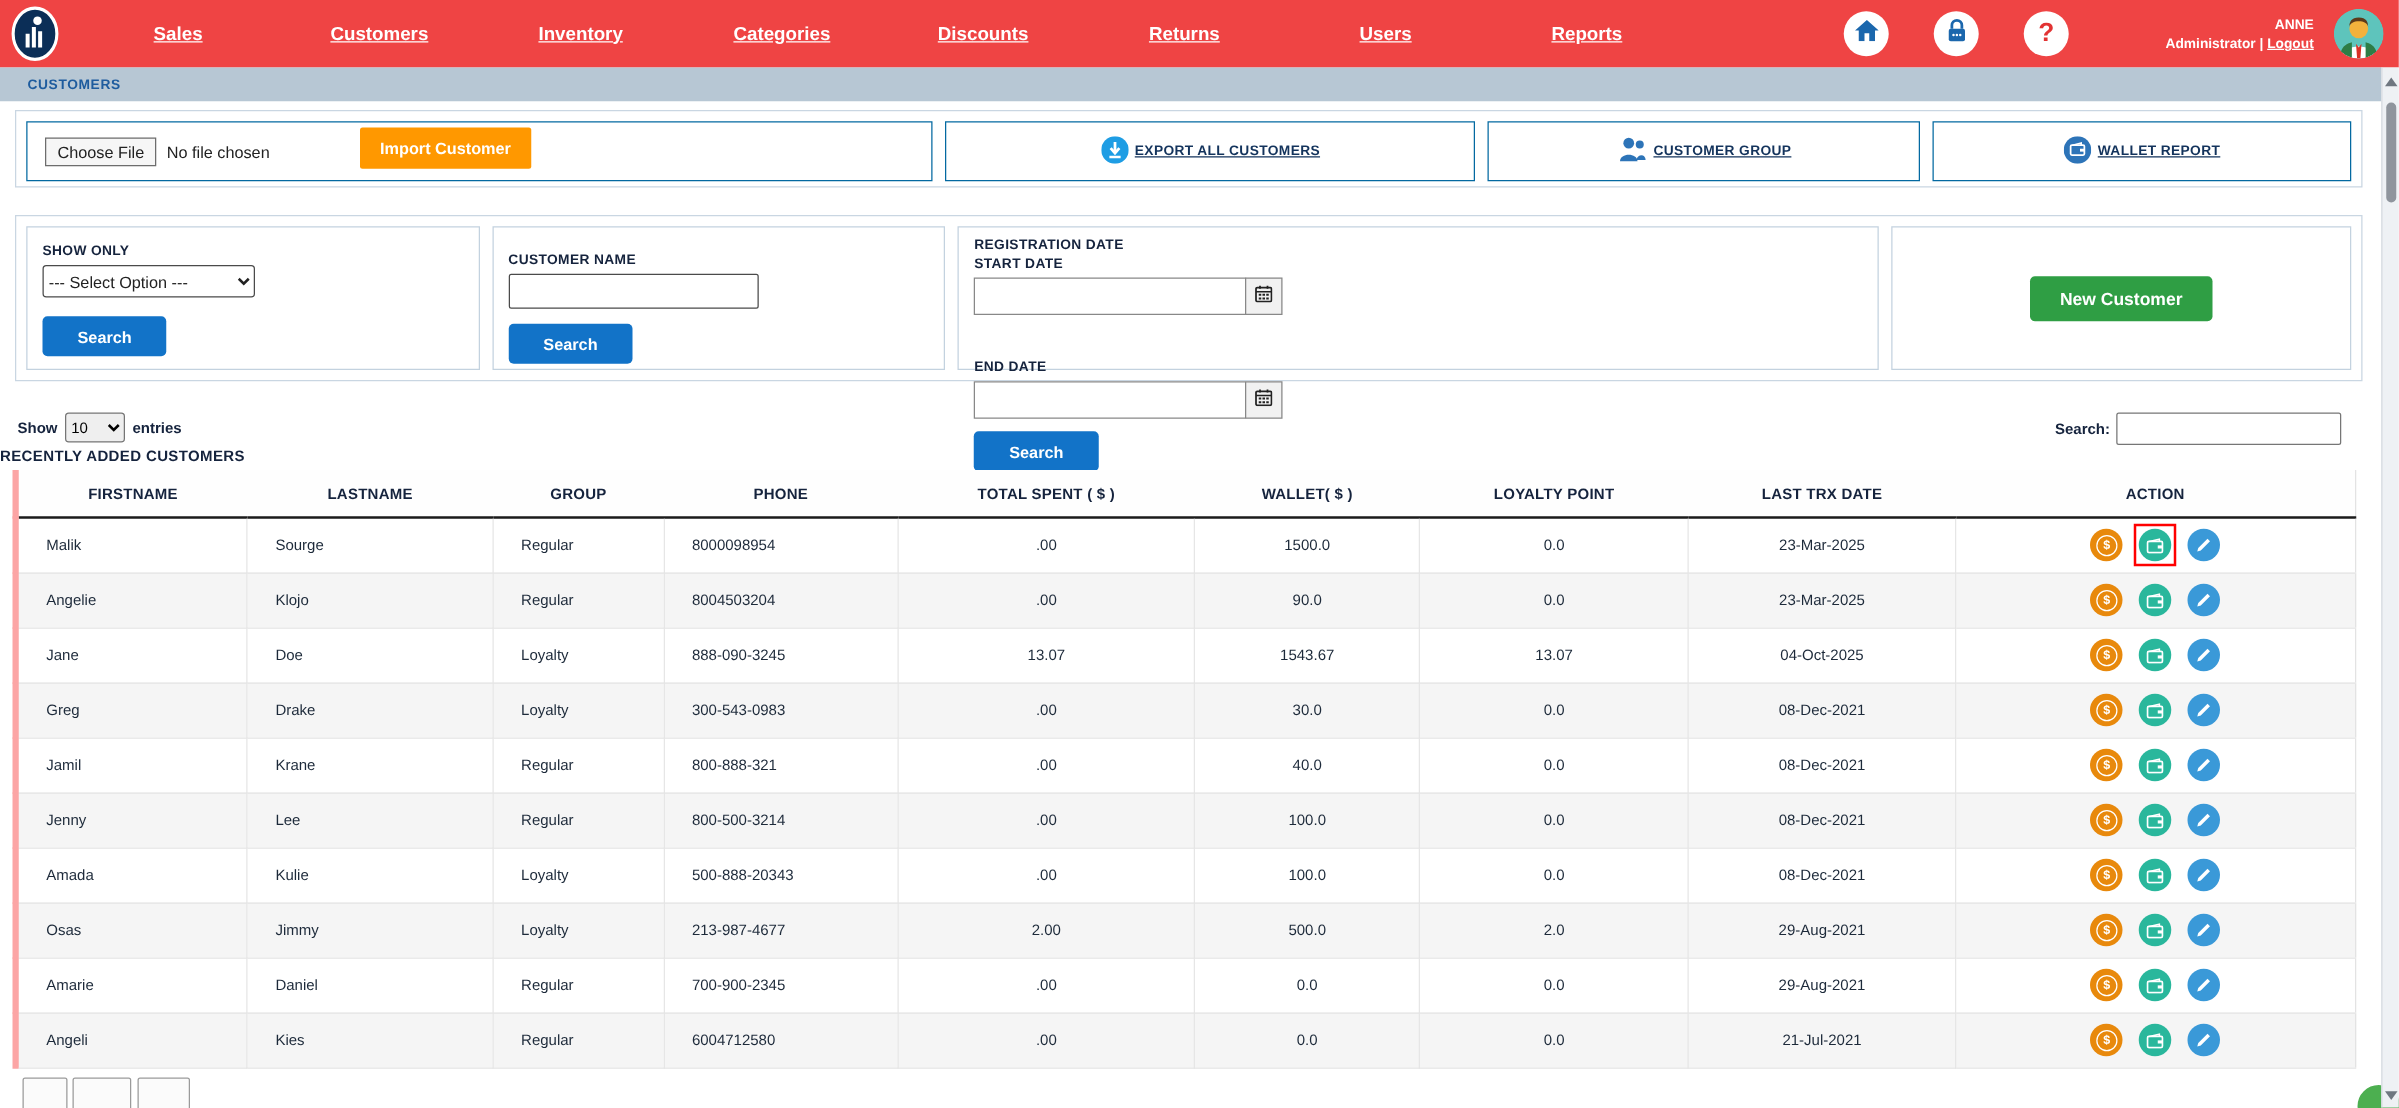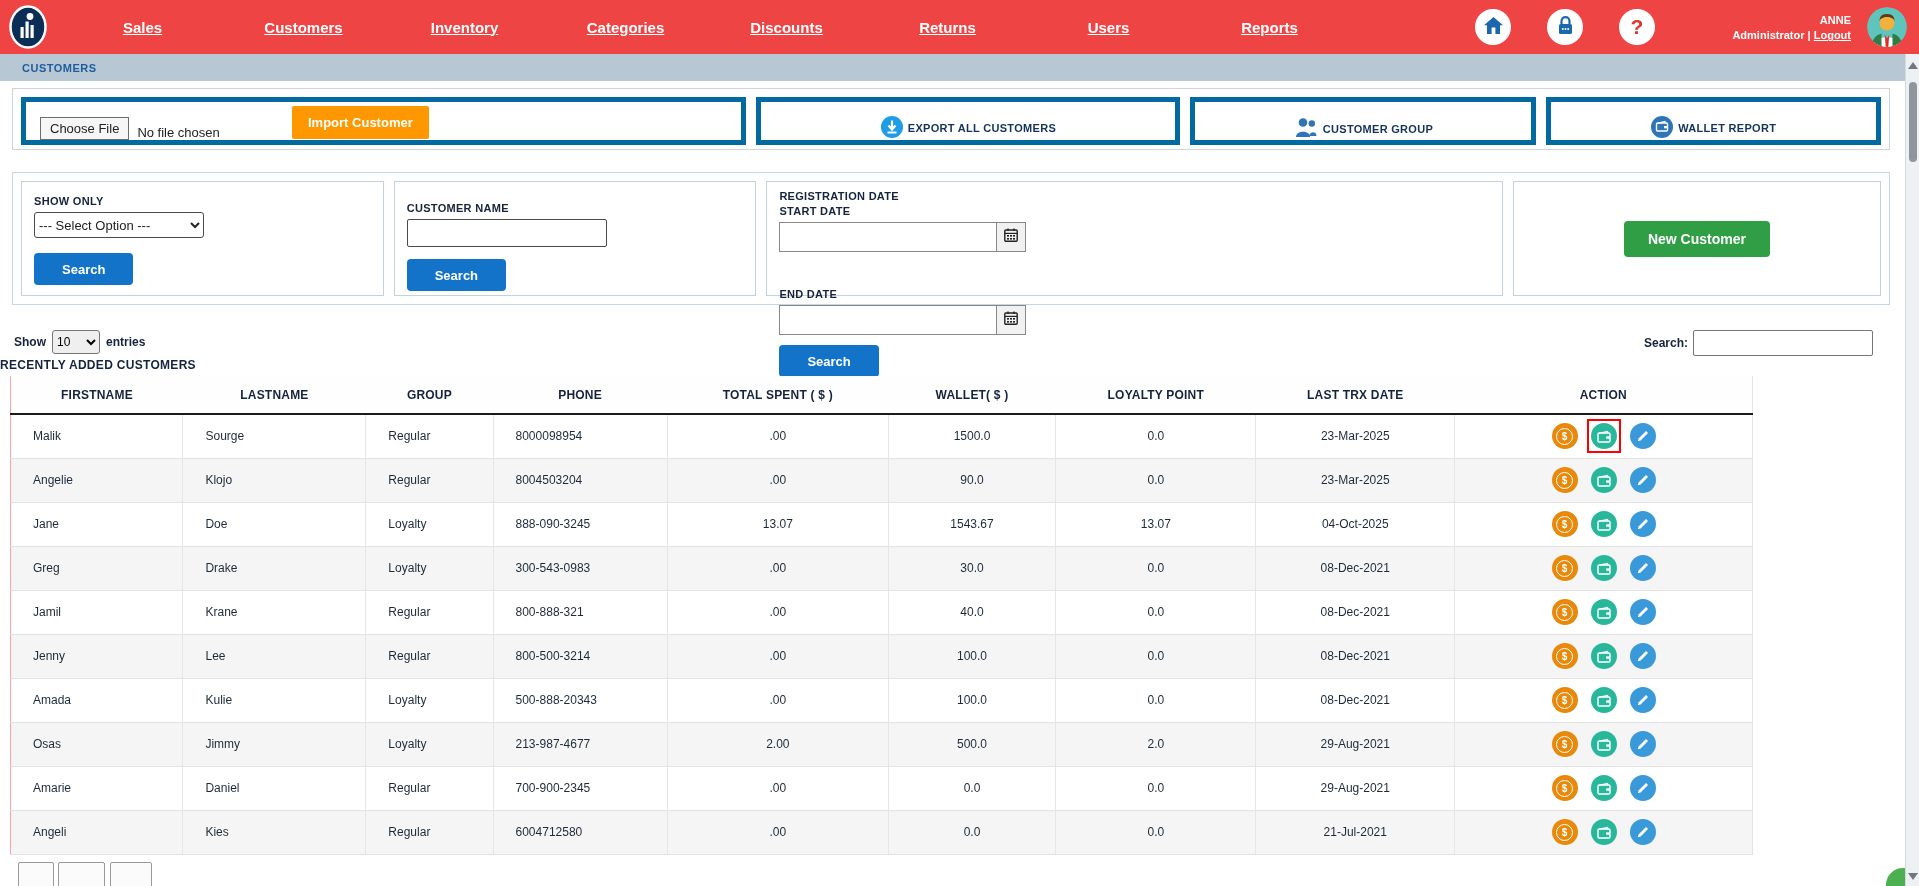--- a/index.html
+++ b/index.html
@@ -17,32 +17,32 @@
   .user-text{position:absolute;top:13px;right:68px;text-align:right;color:#fff;font-size:11px;
     font-weight:bold;line-height:1.4;}
   .avatar{position:absolute;right:12px;top:7px;width:40px;height:40px;border-radius:50%;overflow:hidden;cursor:pointer;}
   
   .crumb{position:absolute;left:0;top:54px;width:1905px;height:27px;background:#b7c7d4;
     display:flex;align-items:center;padding-left:22px;}
   .crumb-text{color:#1e5c9e;font-size:11px;font-weight:bold;letter-spacing:.5px;}
   
   .import-wrap{position:absolute;left:12px;top:88px;width:1878px;height:62px;border:1px solid #c9d6e2;
     background:#fff;display:flex;gap:10px;padding:8px;}
-  .ibox{border:5px solid #0369a1;height:48px;display:flex;align-items:flex-end;position:relative;}
+  .ibox{border:1px solid #0369a1;height:48px;display:flex;align-items:center;position:relative;}
   .ibox1{flex:0 0 39%;padding-left:14px;}
   .ibox2{flex:0 0 22.8%;justify-content:center;}
   .ibox3{flex:0 0 18.6%;justify-content:center;}
   .ibox4{flex:1;justify-content:center;}
   .file-btn{border:1px solid #6d6d6d;background:#f6f6f6;font-size:13px;color:#222;
     padding:3px 9px;cursor:pointer;}
   .file-text{font-size:13px;color:#222;margin-left:8px;}
   .import-btn{position:absolute;left:266px;top:4px;background:#ff9800;border:none;color:#fff;
     font-size:13px;font-weight:bold;padding:9px 16px;border-radius:2px;cursor:pointer;}
   .blue-link{display:flex;align-items:center;gap:5px;color:#13335c;font-size:11px;font-weight:bold;
-    letter-spacing:.3px;cursor:pointer;}
+    letter-spacing:.3px;text-decoration:underline;cursor:pointer;}
   
   .filter-wrap{position:absolute;left:12px;top:172px;width:1878px;height:133px;border:1px solid #c9d6e2;
     background:#fff;display:flex;gap:10px;padding:8px;}
   .fpanel{border:1px solid #c3d2df;padding:13px 12px;}
   .fpanelA{flex:0 0 19.5%;}
   .fpanelB{flex:0 0 19.5%;padding-top:20px;}
   .fpanelC{flex:0 0 39.6%;padding-top:8px;}
   .fpanelD{flex:1;display:flex;align-items:center;justify-content:center;}
   .flabel{font-size:11px;font-weight:bold;color:#15233d;letter-spacing:.3px;display:block;margin-bottom:5px;}
   .fselect{width:170px;height:26px;border:1px solid #4a4a4a;border-radius:3px;font-size:13px;color:#222;
@@ -61,22 +61,22 @@
   
   .entries-row{position:absolute;left:14px;top:330px;display:flex;align-items:center;gap:6px;
     font-size:12px;font-weight:bold;color:#15233d;}
   .entries-select{width:48px;height:24px;border:1px solid #767676;border-radius:3px;font-size:12px;}
   .tbl-search{position:absolute;top:330px;right:46px;display:flex;align-items:center;gap:5px;
     font-size:12px;font-weight:bold;color:#15233d;}
   .tbl-search input{width:180px;height:26px;border:1px solid #767676;border-radius:2px;font-size:12px;padding:0 6px;}
   .tbl-title{position:absolute;left:0;top:358px;width:1805px;text-align:left;font-size:12px;
     font-weight:bold;color:#15233d;letter-spacing:.3px;}
   
-  .customers-table{position:absolute;left:10px;top:376px;width:1743px;border-collapse:collapse;
-    table-layout:fixed;border-left:1px solid #fca5a5;border-right:1px solid #e3e3e3;}
+  .customers-table{position:absolute;left:10px;top:376px;width:1875px;border-collapse:collapse;
+    table-layout:fixed;border-left:5px solid #fca5a5;border-right:1px solid #e3e3e3;}
   .customers-table th{height:38px;font-size:12px;font-weight:bold;color:#15233d;text-align:center;
     border-bottom:2px solid #1b1b1b;background:#fefefe;letter-spacing:.2px;}
   .customers-table td{height:44px;font-size:12px;color:#1d2a3a;border-bottom:1px solid #e3e3e3;
     border-right:1px solid #e6e6e6;background:#fff;}
   .customers-table td:last-child{border-right:none;}
   .customers-table tr:nth-child(even) td{background:#f5f5f5;}
   .al{text-align:left;padding-left:22px;}
   .ac{text-align:center;}
   .actions{display:flex;align-items:center;justify-content:center;gap:13px;}
   .act{width:26px;height:26px;border-radius:50%;display:inline-flex;align-items:center;

